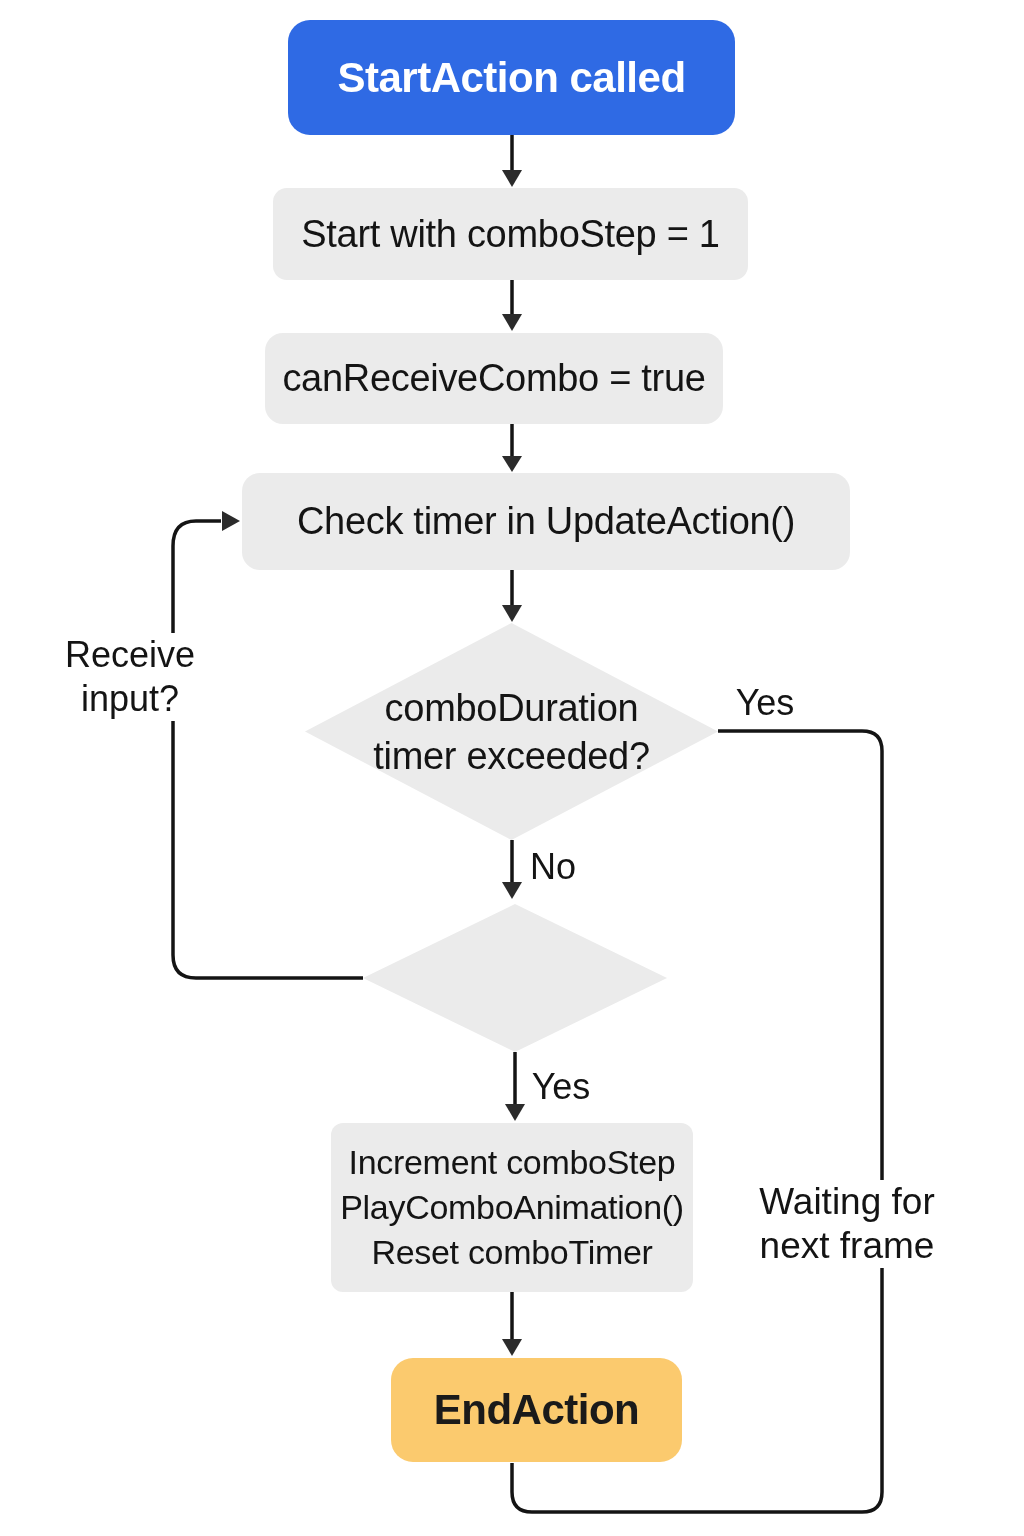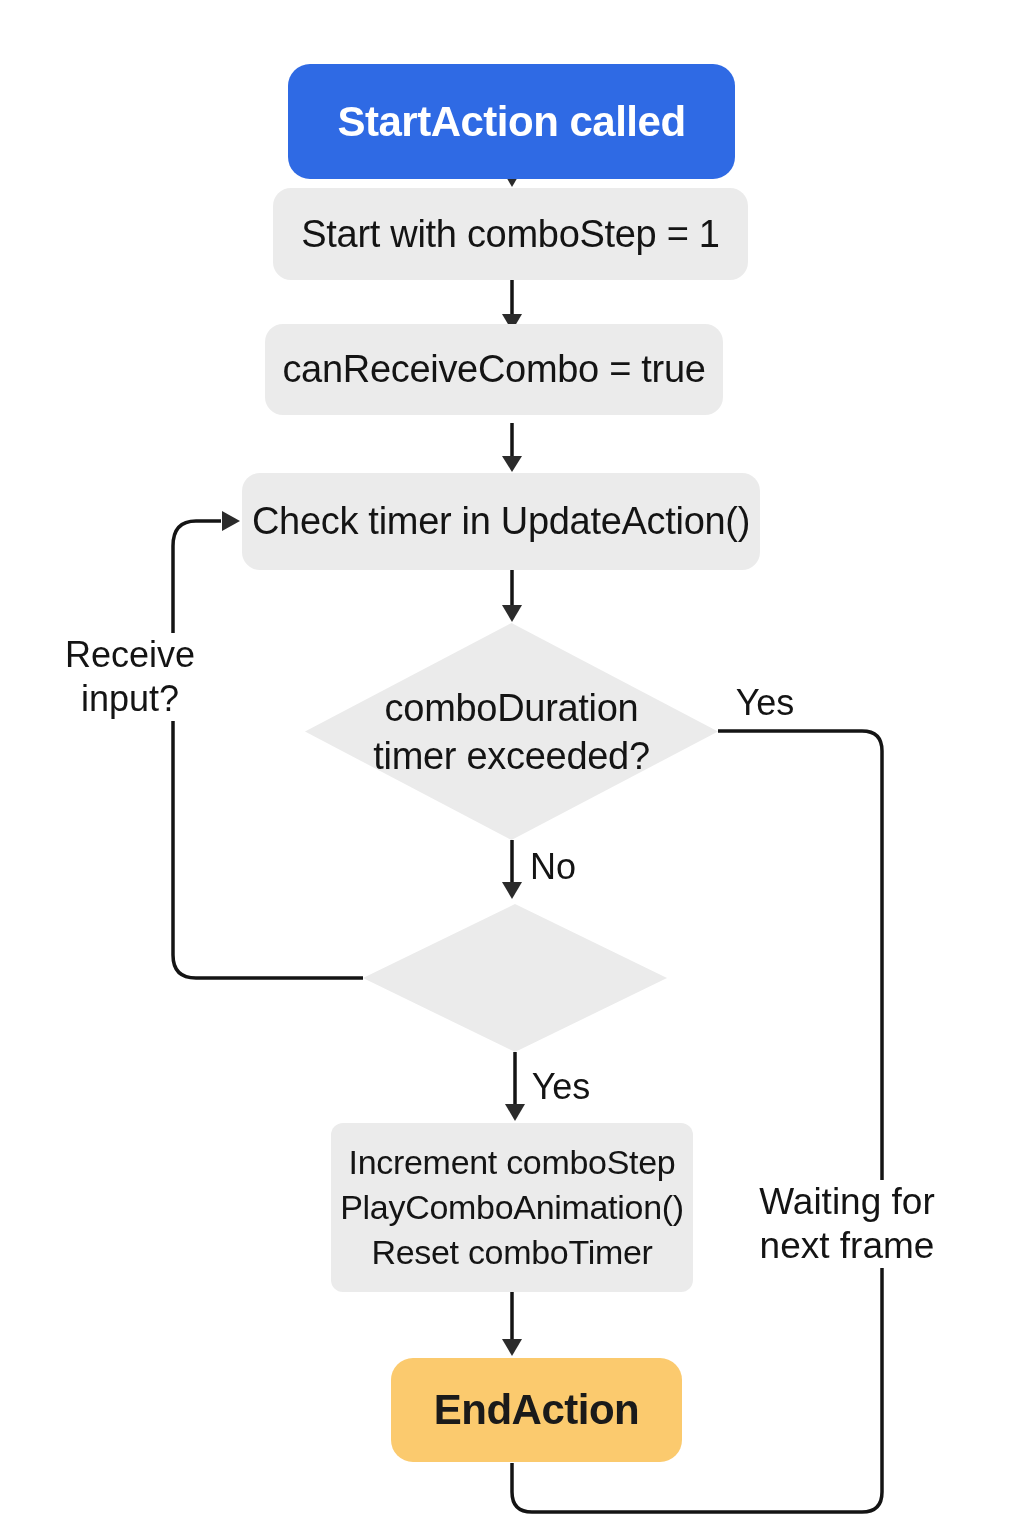--- a/index.html
+++ b/index.html
@@ -95,27 +95,27 @@
 
     <path class="edge" d="M512 1292 V1339"></path>
     <polygon class="arrowhead" points="512,1356 502,1339 522,1339"></polygon>
 
     <path class="edge" d="M363 978 H196 Q173 978 173 955 V546 Q173 521 196 521 H221"></path>
     <polygon class="arrowhead" points="240,521 222,511 222,531"></polygon>
 
     <path class="edge" d="M718 731 H862 Q882 731 882 751 V1492 Q882 1512 862 1512 H532 Q512 1512 512 1492 V1463"></path>
   </svg>
 
-  <div class="node start-node" style="left:288px; top:20px; width:447px; height:115px;margin-top:44px;">StartAction called</div>
+  <div class="node start-node" style="left:288px; top:20px; width:447px; height:115px;">StartAction called</div>
 
-  <div class="node rounded" style="left:273px; top:188px; width:475px; height:92px;">Start with comboStep = 1</div>
+  <div class="node rounded" style="left:273px; top:188px; width:475px; height:92px;border-radius:14px;">Start with comboStep = 1</div>
 
-  <div class="node rounded" style="left:265px; top:324px; width:458px; height:91px;">canReceiveCombo = true</div>
+  <div class="node rounded" style="left:265px; top:333px; width:458px; height:91px;">canReceiveCombo = true</div>
 
-  <div class="node rounded" style="left:242px; top:473px; width:518px; height:97px;">Check timer in UpdateAction()</div>
+  <div class="node rounded" style="left:242px; top:473px; width:608px; height:97px;">Check timer in UpdateAction()</div>
 
   <div class="node diamond-text" style="left:305px; top:623px; width:413px; height:217px; padding-bottom:22px;">comboDuration
 timer exceeded?</div>
 
 
   <div class="node rounded action-node" style="left:331px; top:1123px; width:362px; height:169px; border-radius:12px;">Increment comboStep
 PlayComboAnimation()
 Reset comboTimer</div>
 
   <div class="node end-node" style="left:367px; top:1358px; width:291px; height:104px;margin-left:24px;">EndAction</div>

